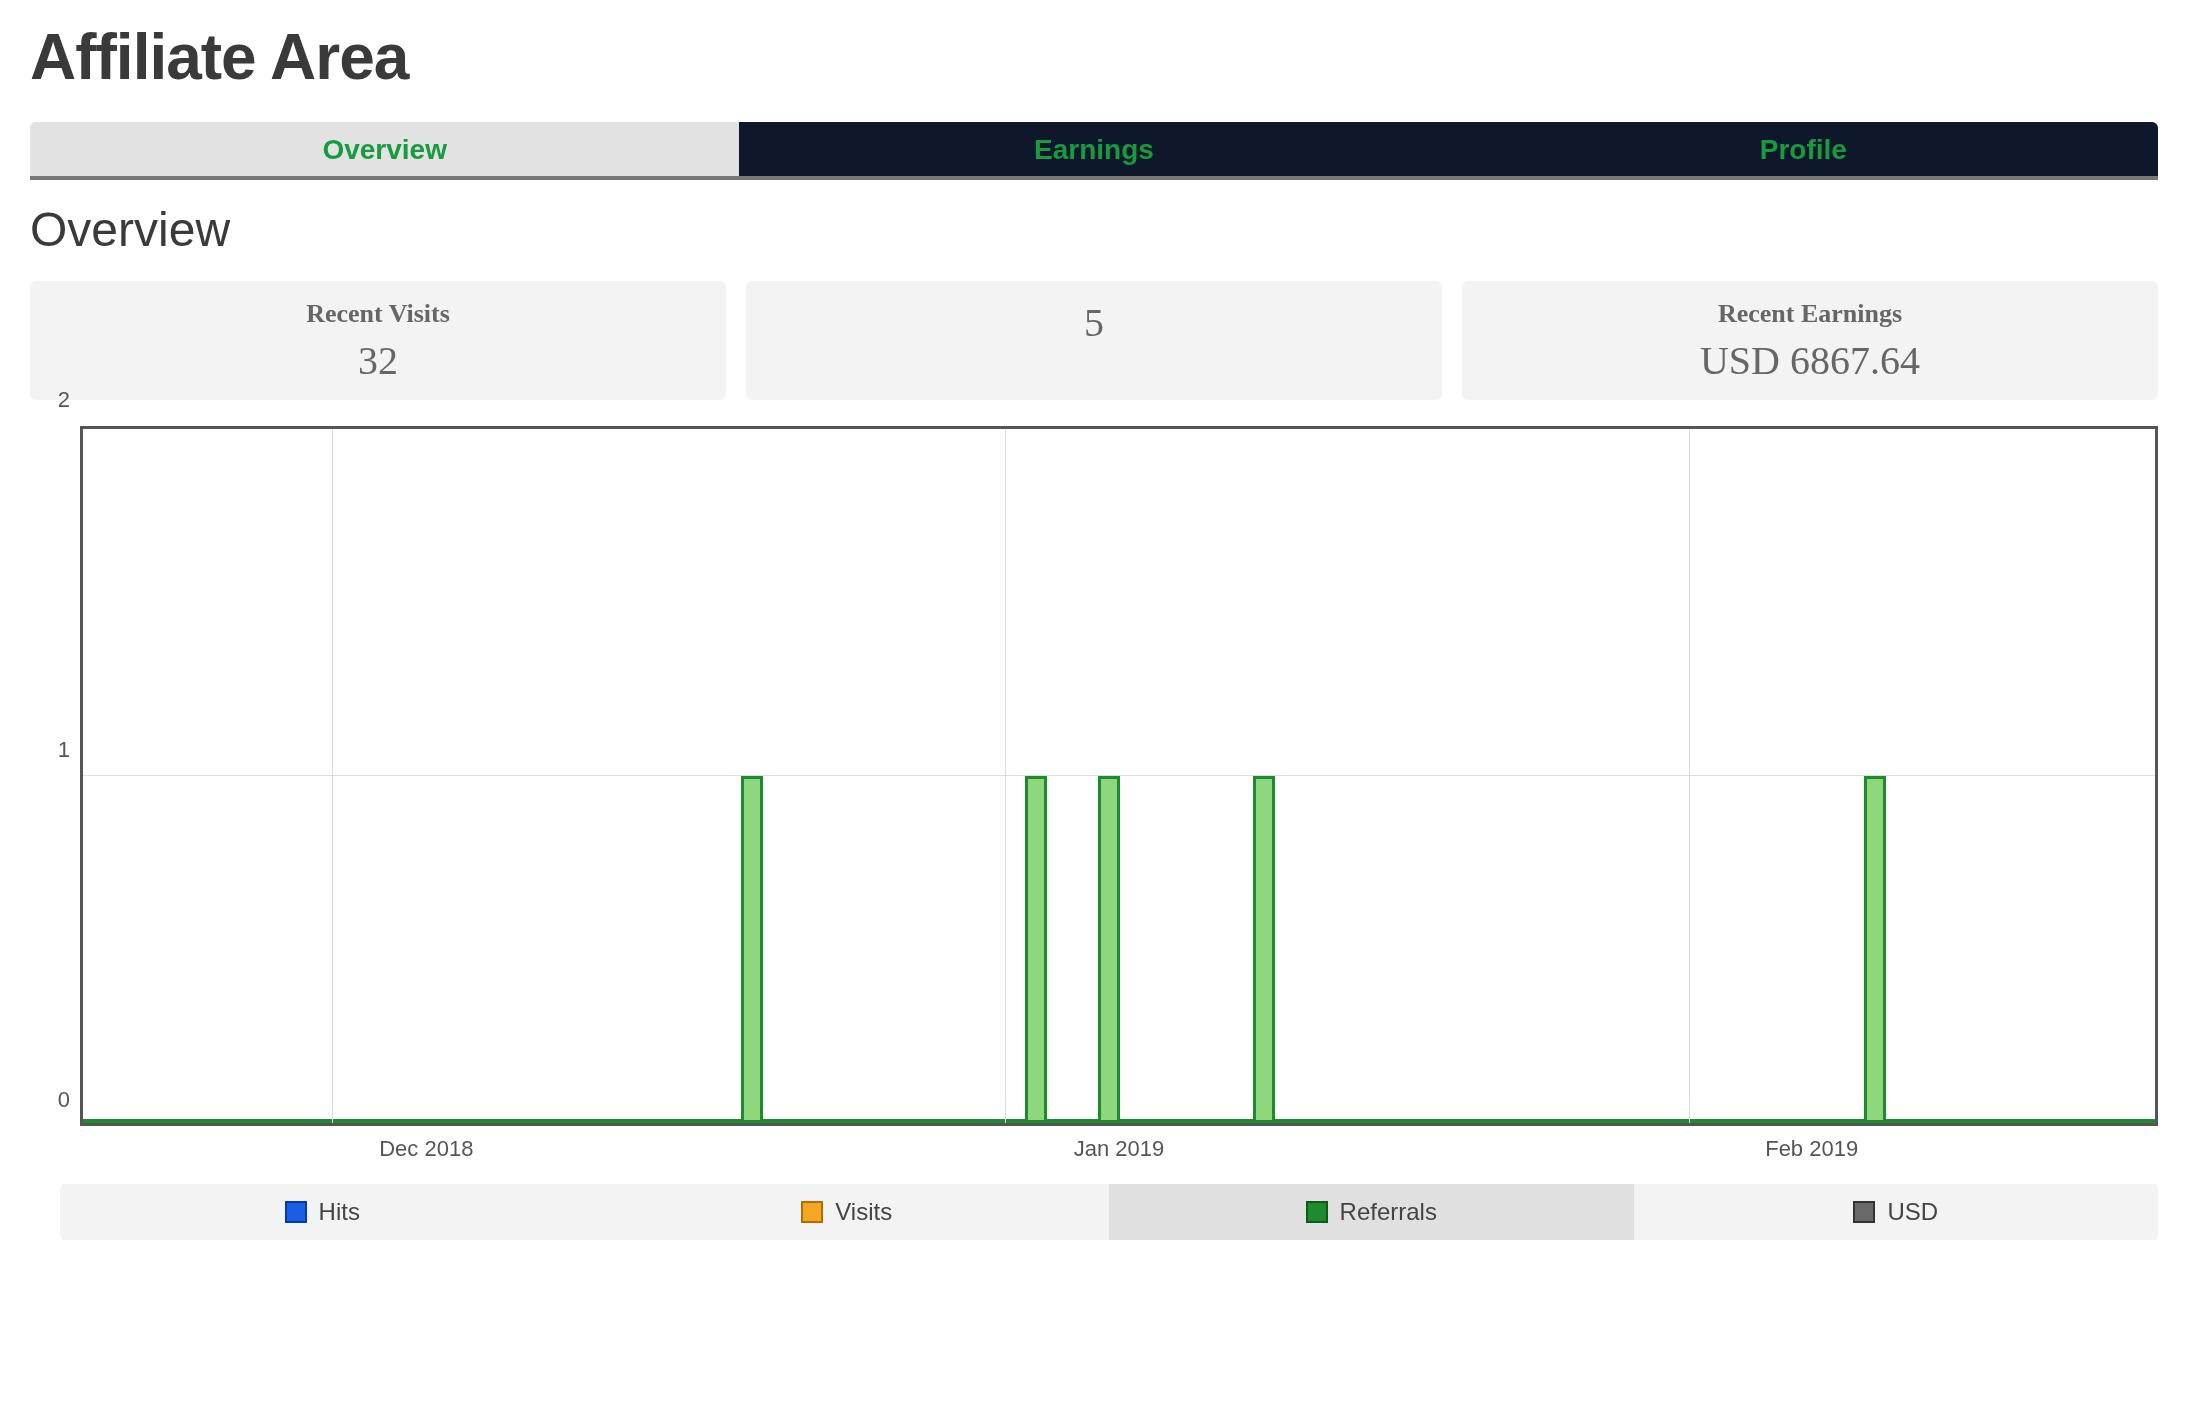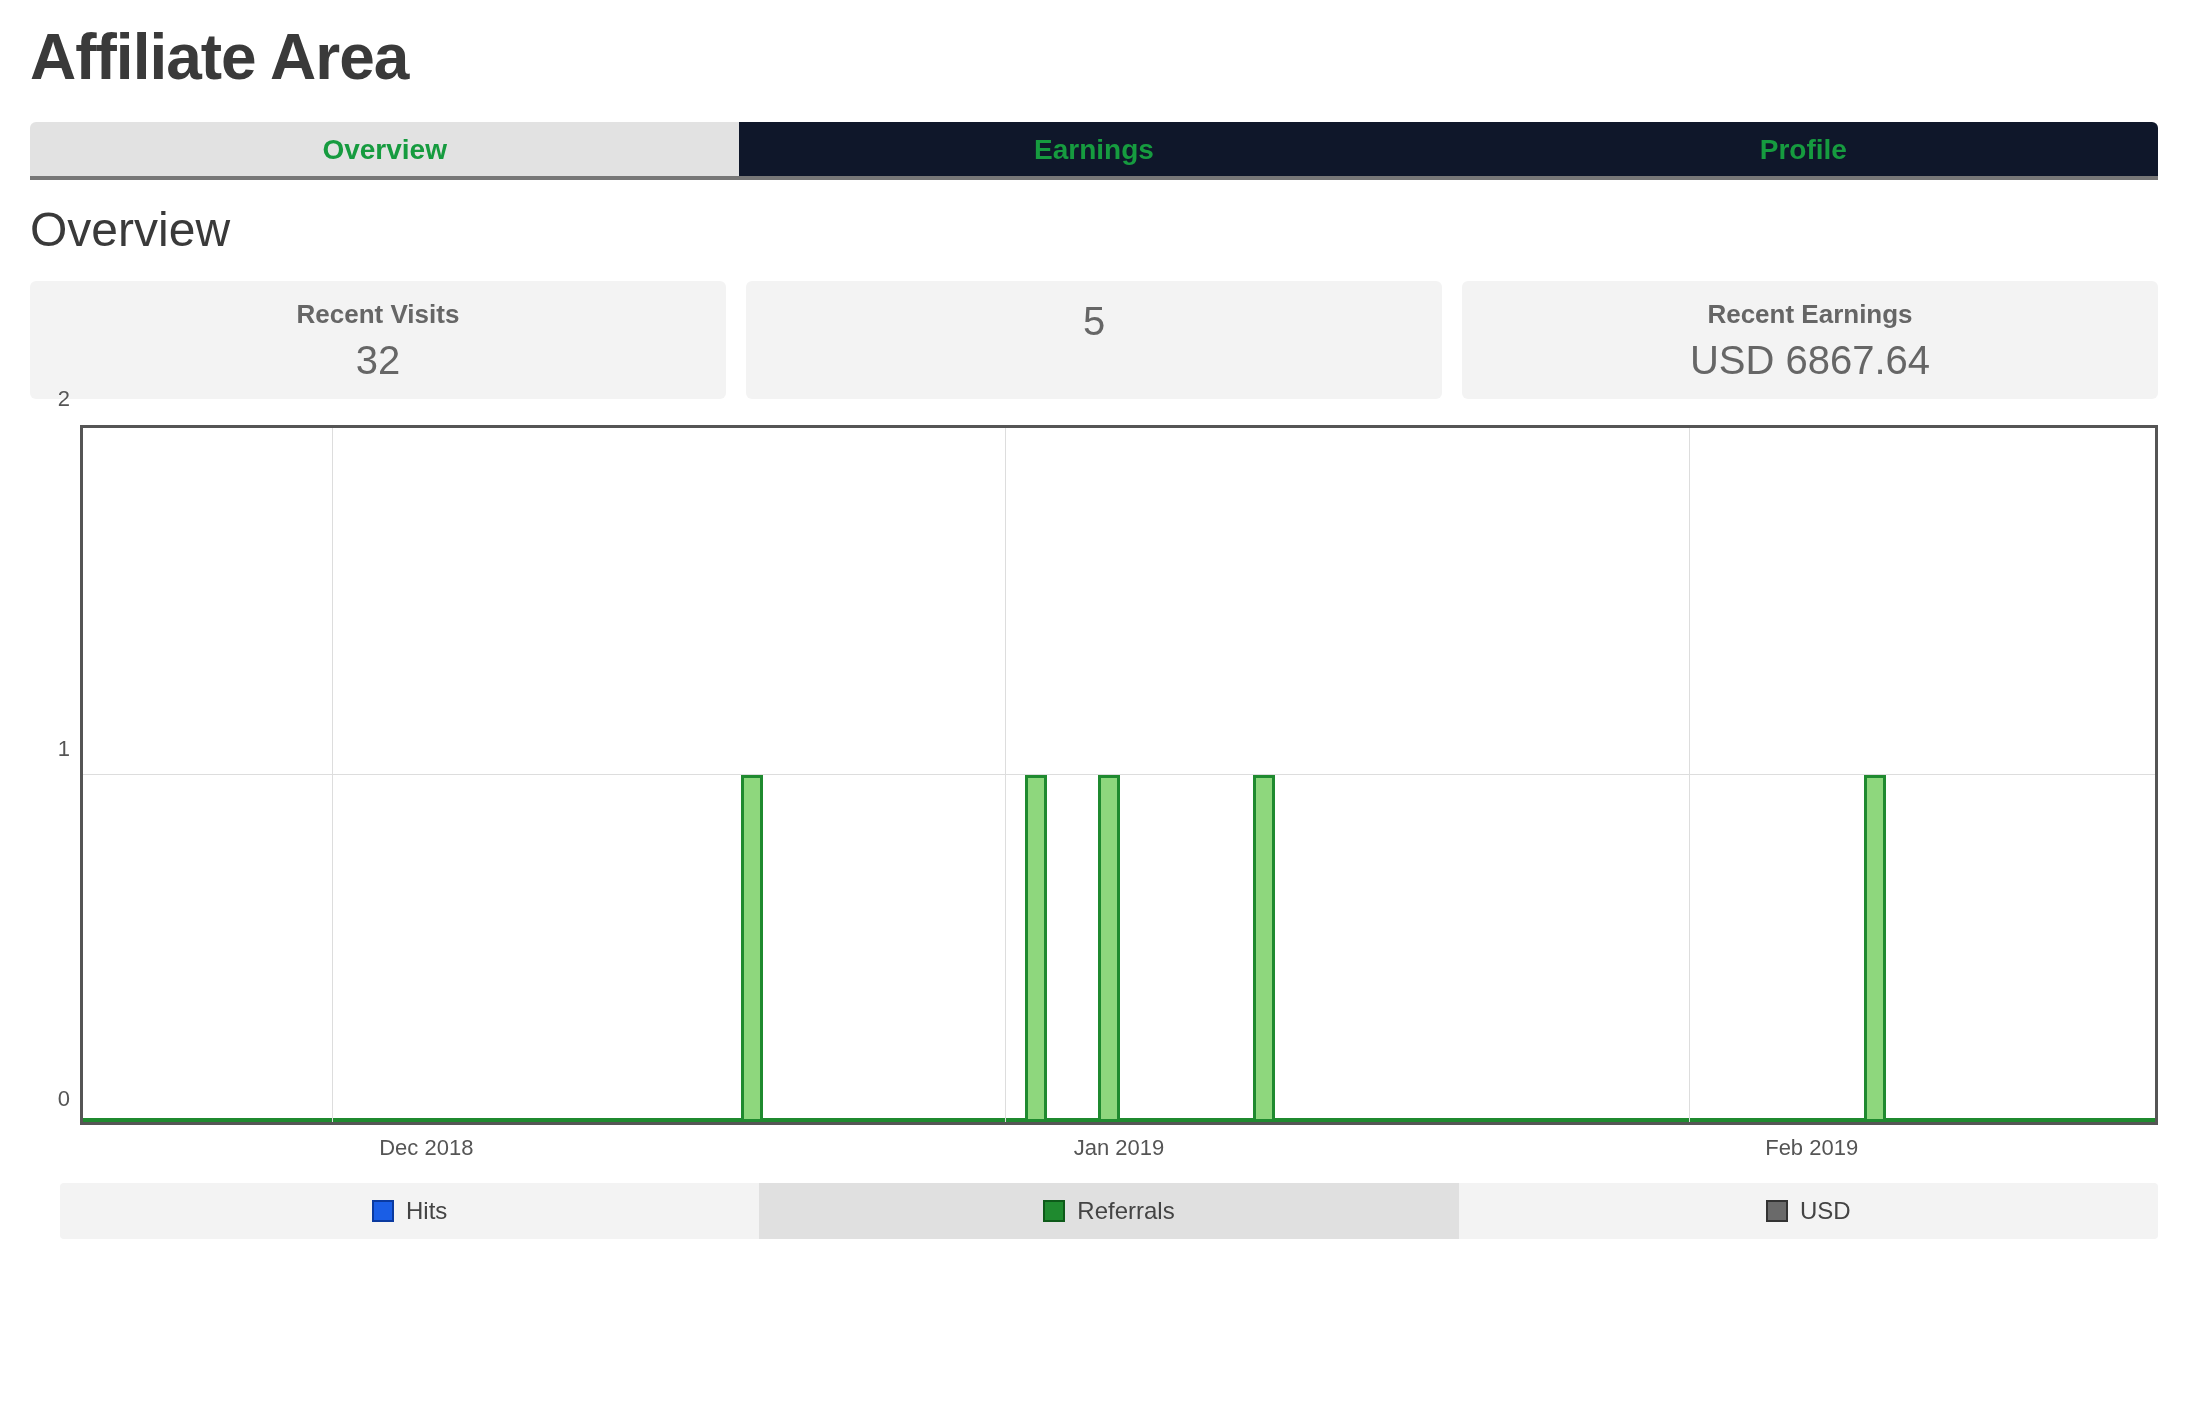--- a/index.html
+++ b/index.html
@@ -46,20 +46,21 @@
     display: flex;
     gap: 20px;
     margin-bottom: 26px;
   }
   .stat {
     flex: 1 1 0;
     background: #f3f3f3;
     border-radius: 6px;
     text-align: center;
     padding: 18px 10px 16px 10px;
+    font-family: Liberation Serif, serif;
   }
   .stat-label {
     font-size: 26px;
     font-weight: 700;
     color: #666;
     margin-bottom: 8px;
   }
   .stat-value {
     font-size: 40px;
     font-weight: 400;
@@ -202,20 +203,24 @@
       <div class="xlabel">Dec 2018</div>
       <div class="xlabel">Jan 2019</div>
       <div class="xlabel">Feb 2019</div>
     </div>
 
   <div class="legend">
     <div class="legend-item">
       <span class="sw hits"></span>
       <span>Hits</span>
     </div>
+    <div class="legend-item">
+      <span class="sw visits"></span>
+      <span>Visits</span>
+    </div>
     <div class="legend-item sel">
       <span class="sw ref"></span>
       <span>Referrals</span>
     </div>
     <div class="legend-item">
       <span class="sw usd"></span>
       <span>USD</span>
     </div>
   </div>
 </div>

